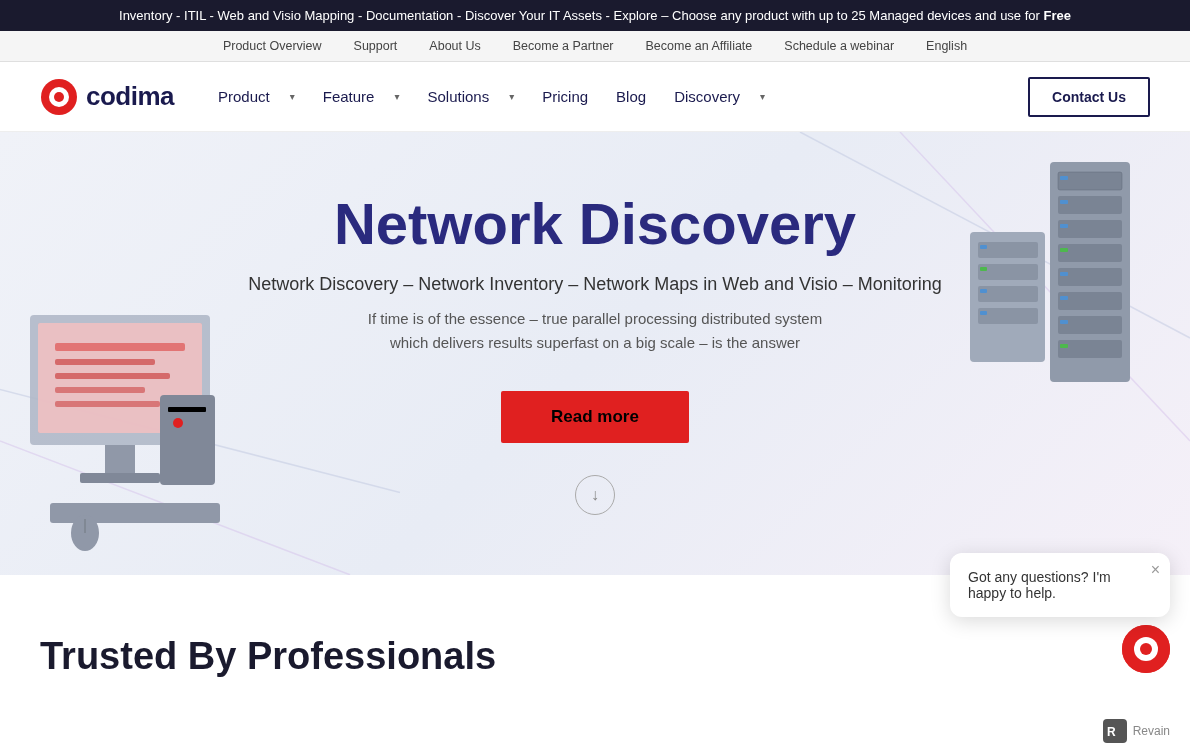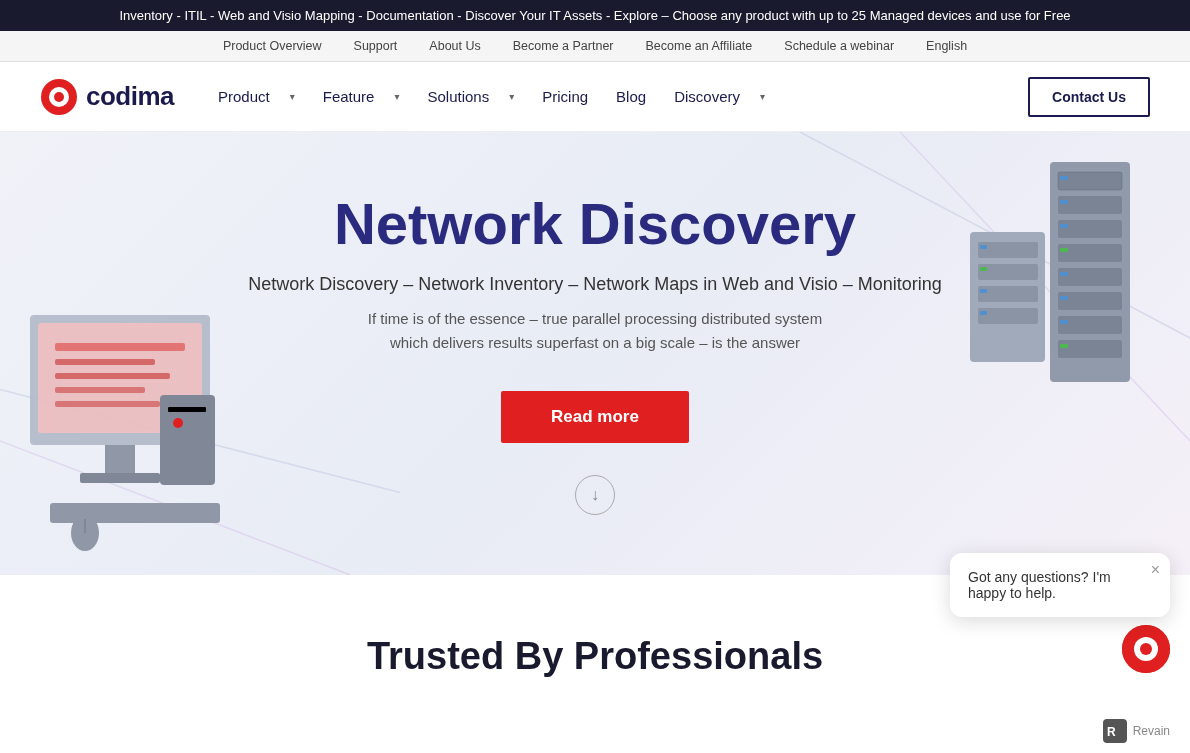--- a/index.html
+++ b/index.html
@@ -6,21 +6,21 @@
     body { font-family: 'Segoe UI', Arial, sans-serif; overflow-x: hidden; }
 
     
     .announcement-bar {
       background: #1a1a2e;
       color: #fff;
       text-align: center;
       padding: 8px 16px;
       font-size: 13px;
     }
-    .announcement-bar span.highlight { font-weight: normal; }
+    .announcement-bar span.highlight { font-weight: bold; }
 
     
     .secondary-nav {
       background: #f5f5f5;
       display: flex;
       justify-content: center;
       gap: 32px;
       padding: 8px 0;
       font-size: 12.5px;
       border-bottom: 1px solid #e0e0e0;
@@ -138,21 +138,21 @@
       font-weight: 400;
     }
     .hero-desc {
       font-size: 15px;
       color: #555;
       margin-bottom: 36px;
       line-height: 1.6;
     }
     .btn-read-more {
       background: #e02020;
-      color: #ffffff;
+      color: #000000;
       border: none;
       padding: 16px 50px;
       font-size: 17px;
       font-weight: 600;
       cursor: pointer;
       border-radius: 2px;
     }
 
     
     .hero-left-deco {
@@ -189,21 +189,20 @@
       justify-content: center;
       cursor: pointer;
       color: #888;
       font-size: 16px;
     }
 
     
     .trusted-section {
       background: #fff;
       padding: 60px 40px 40px;
-      text-align: center;
     }
     .trusted-title {
       font-size: 38px;
       font-weight: 700;
       color: #1a1a2e;
       margin-bottom: 18px;
     }
     .trusted-desc {
       font-size: 16px;
       color: #333;

